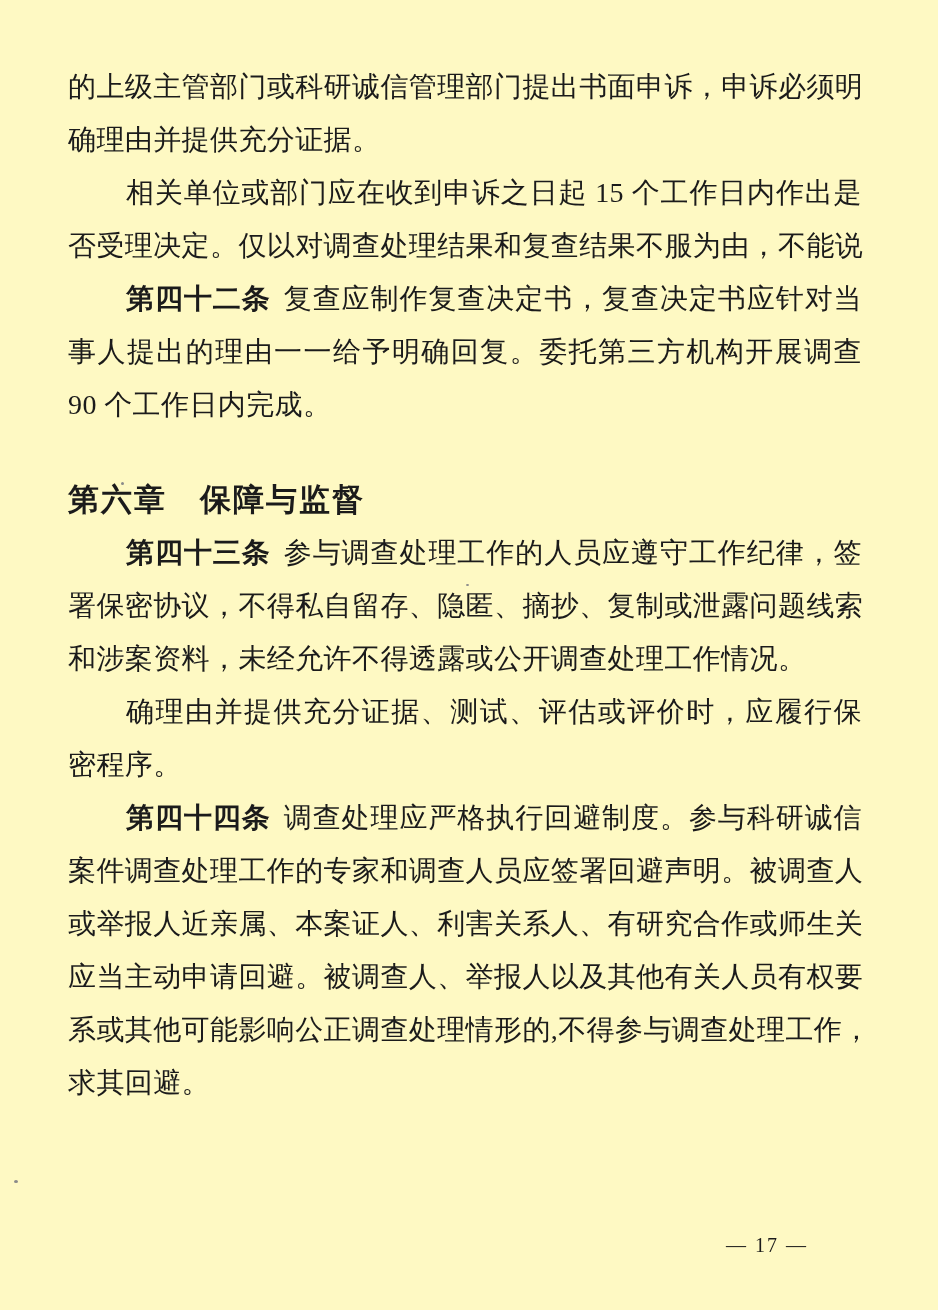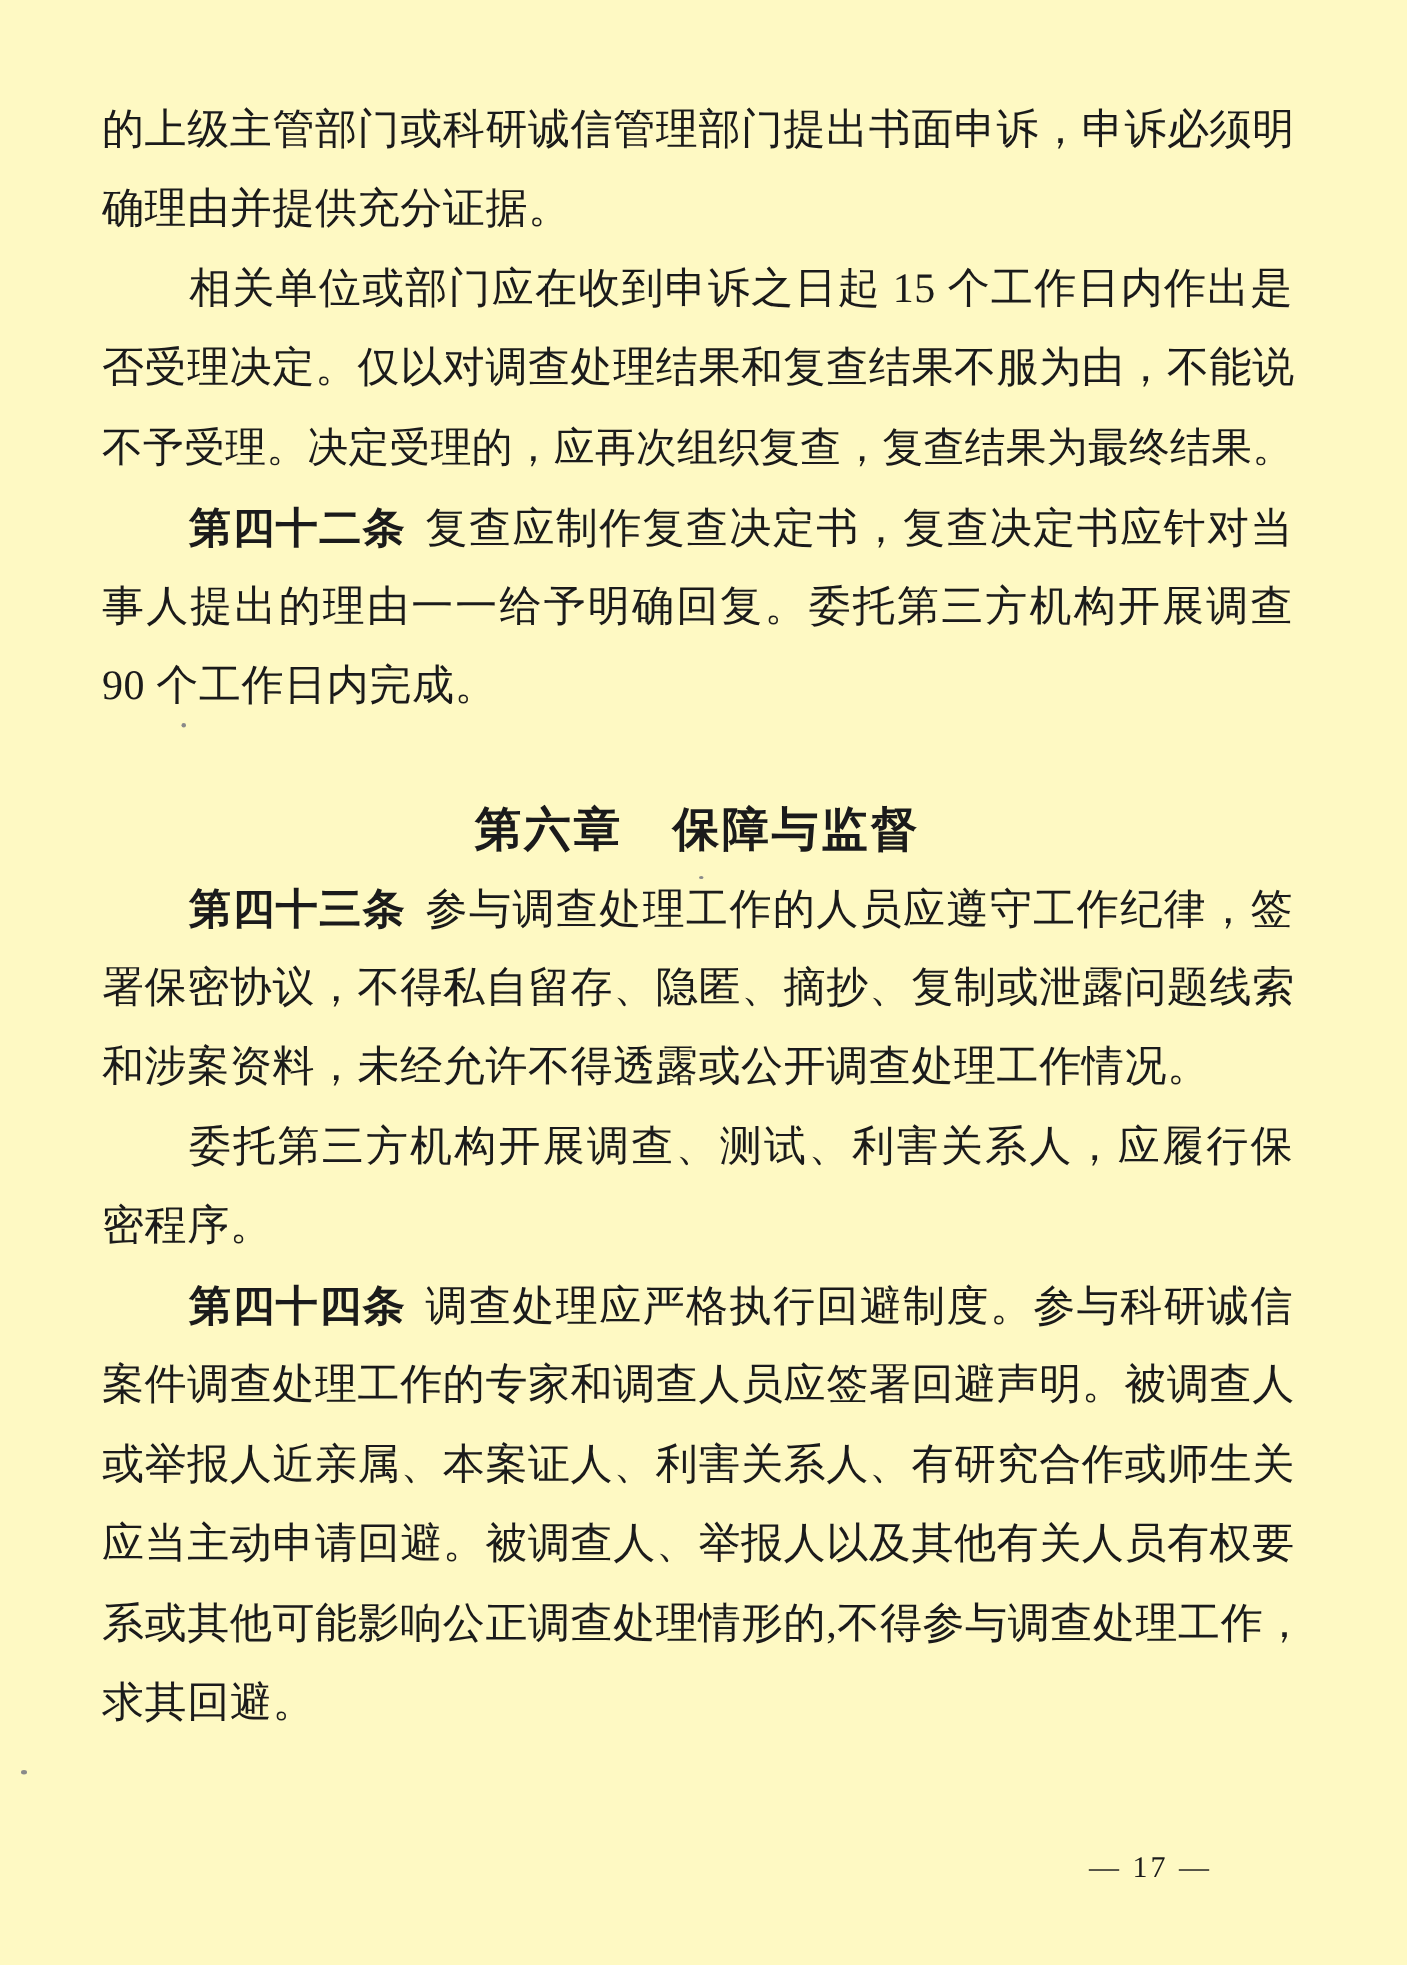--- a/index.html
+++ b/index.html
@@ -35,21 +35,21 @@
   .line.tight { font-size: 27.2px; letter-spacing: 0; }
   .lead {
     font-weight: bold;
     font-family: "Liberation Sans", "DejaVu Sans", sans-serif;
     margin-right: 13px;
   }
   .chapter-heading {
     margin-top: 42px;
     height: 53px;
     line-height: 53px;
-    text-align: center;
+    text-align: left;
     font-weight: bold;
     font-size: 31px;
     letter-spacing: 2px;
     font-family: "Liberation Sans", "DejaVu Sans", sans-serif;
   }
   .page-footer {
     position: absolute;
     left: 726px;
     top: 1234px;
     font-size: 20px;
@@ -63,31 +63,30 @@
 </head>
 <body>
 
 <div class="page">
   <div class="text-column">
 
     <div class="line"><span>的上级主管部门或科研诚信管理部门提出书面申诉，申诉必须明</span></div>
     <div class="line end"><span>确理由并提供充分证据。</span></div>
     <div class="line indent"><span>相关单位或部门应在收到申诉之日起 15 个工作日内作出是</span></div>
     <div class="line"><span>否受理决定。仅以对调查处理结果和复查结果不服为由，不能说</span></div>
-    <div class="line tight"><span>不予受理。决定受理的，应再次组织复查，复查结果为最终结果。</span></div>
     <div class="line indent"><span class="lead">第四十二条</span><span>复查应制作复查决定书，复查决定书应针对当</span></div>
     <div class="line"><span>事人提出的理由一一给予明确回复。委托第三方机构开展调查</span></div>
     <div class="line end"><span>90 个工作日内完成。</span></div>
 
     <div class="chapter-heading">第六章　保障与监督</div>
 
     <div class="line indent"><span class="lead">第四十三条</span><span>参与调查处理工作的人员应遵守工作纪律，签</span></div>
     <div class="line"><span>署保密协议，不得私自留存、隐匿、摘抄、复制或泄露问题线索</span></div>
     <div class="line end"><span>和涉案资料，未经允许不得透露或公开调查处理工作情况。</span></div>
-    <div class="line indent"><span>委托第三方机构开展调查、测试、利害关系人，应履行保</span></div>
+    <div class="line indent"><span>确理由并提供充分证据、测试、评估或评价时，应履行保</span></div>
     <div class="line end"><span>密程序。</span></div>
     <div class="line indent"><span class="lead">第四十四条</span><span>调查处理应严格执行回避制度。参与科研诚信</span></div>
     <div class="line"><span>案件调查处理工作的专家和调查人员应签署回避声明。被调查人</span></div>
     <div class="line"><span>或举报人近亲属、本案证人、利害关系人、有研究合作或师生关</span></div>
     <div class="line"><span>应当主动申请回避。被调查人、举报人以及其他有关人员有权要</span></div>
     <div class="line"><span>系或其他可能影响公正调查处理情形的,不得参与调查处理工作，</span></div>
     <div class="line end"><span>求其回避。</span></div>
 
   </div>
 

